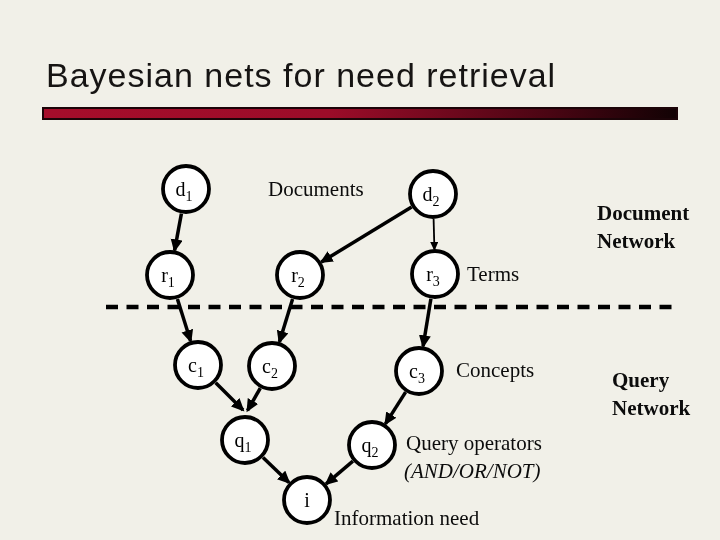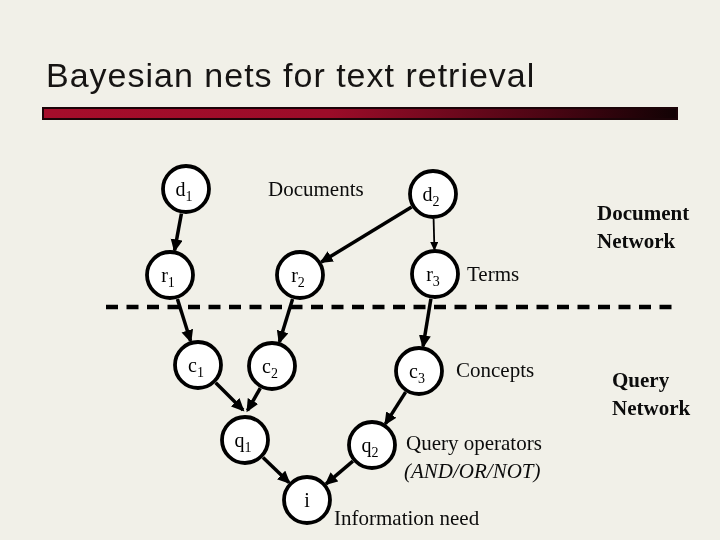--- a/index.html
+++ b/index.html
@@ -36,21 +36,21 @@
   .nsub{font-size:14px;}
   .dlabel{font-family:"Liberation Serif",serif;font-size:21px;fill:#0c0c0c;}
   .bold{font-weight:bold;}
   .italic{font-style:italic;}
 </style>
 </head>
 <body>
 
 <div class="slide">
 
-  <h1 class="title">Bayesian nets for text retrieval</h1>
+  <h1 class="title">Bayesian nets for need retrieval</h1>
   <div class="accent-bar"></div>
 
   <svg class="diagram" width="720" height="540" viewBox="0 0 720 540">
     <defs>
       <marker id="arrow" markerUnits="userSpaceOnUse" markerWidth="16" markerHeight="14" refX="11" refY="6" orient="auto">
         <path d="M0,0 L13,6 L0,12 z" fill="#000"></path>
       </marker>
       <marker id="arrow-small" markerUnits="userSpaceOnUse" markerWidth="11" markerHeight="10" refX="7" refY="4" orient="auto">
         <path d="M0,0 L9,4 L0,8 z" fill="#000"></path>
       </marker>

